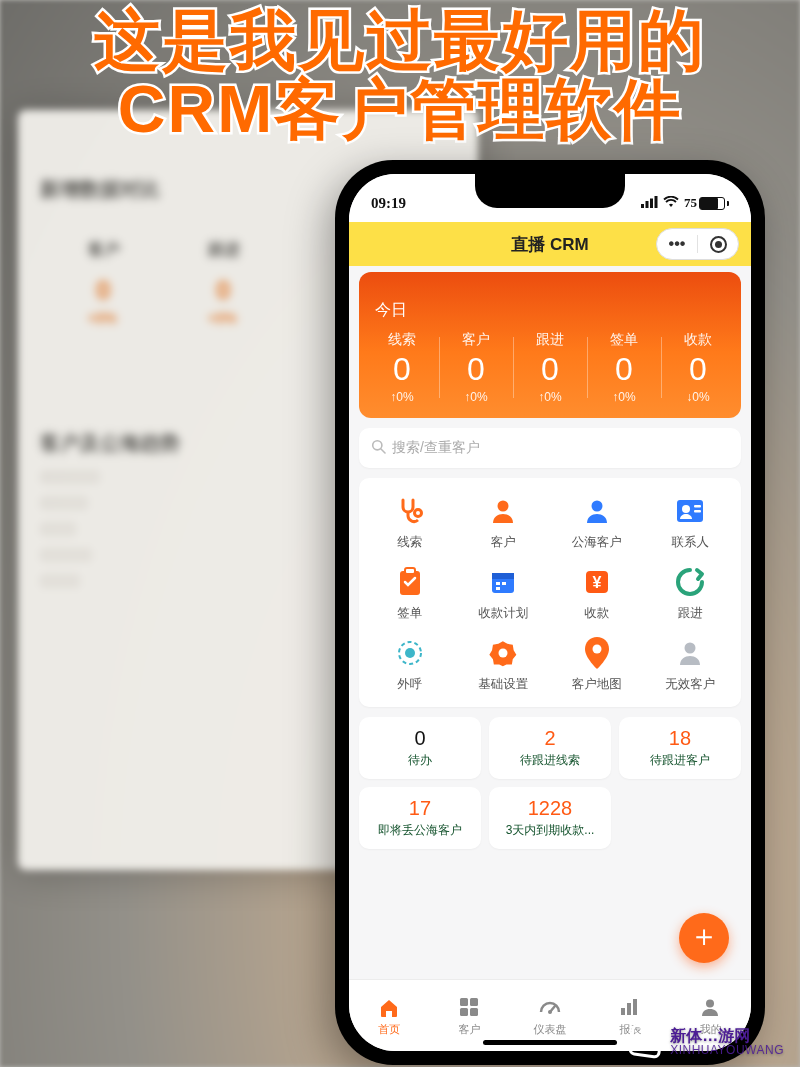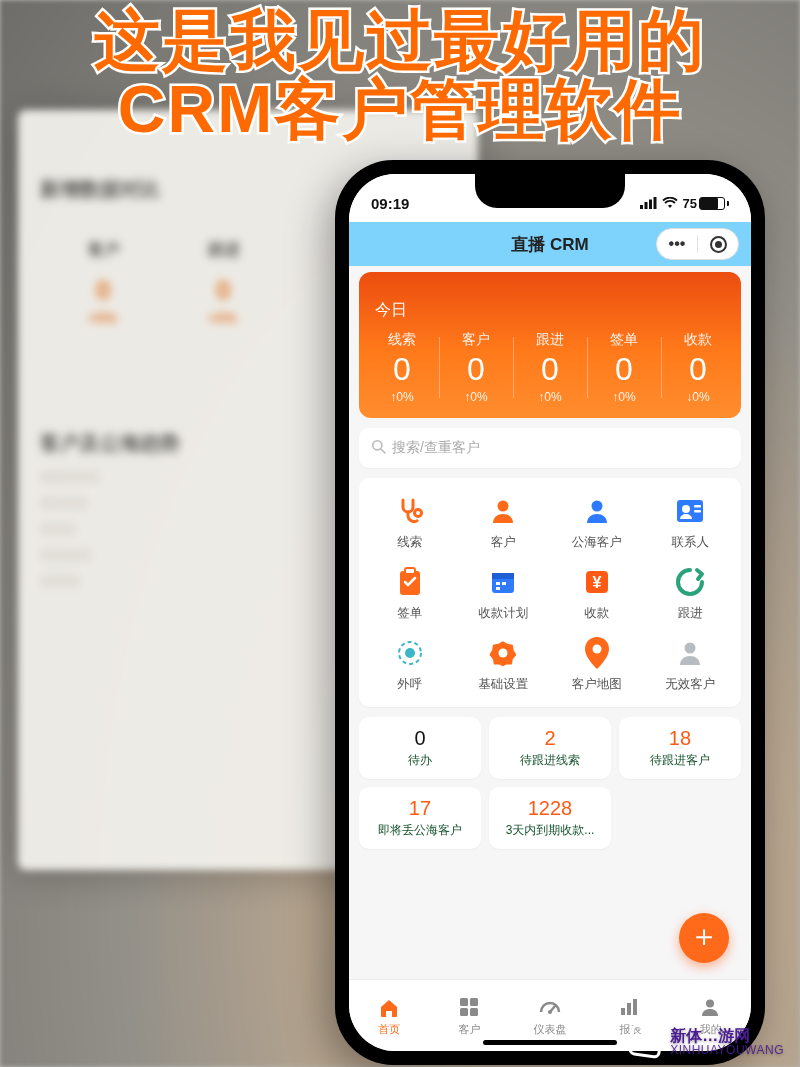--- a/index.html
+++ b/index.html
@@ -68,35 +68,35 @@
   .notch {
     position:absolute; top:0; left:50%; transform:translateX(-50%);
     width:150px; height:34px; background:#000;
     border-radius: 0 0 22px 22px; z-index:50;
   }
   
   .statusbar {
     height: 48px;
     display:flex; align-items:center; justify-content:space-between;
     padding: 10px 22px 0;
-    font-size: 15px; font-weight:600; color:#111; background:#fff;
+    font-size: 15px; font-weight:600; color:#111; background:#fff;font-family:Liberation Serif, serif;
   }
   .sb-right { display:flex; gap:5px; }
   .battery { display:flex; align-items:center; gap:2px; }
   .battery-body {
     width:26px; height:13px; border:1.5px solid #111; border-radius:3px;
     position:relative; display:flex; align-items:center;
   }
   .battery-fill { background:#111; height:100%; border-radius:1px; }
   .battery-tip { width:2px; height:5px; background:#111; border-radius:0 1px 1px 0; }
   .battery-label { font-size:13px; font-weight:600; }
 
   
   .titlebar {
-    height:44px; background:#7dd3fc;
+    height:44px; background:#fde047;
     display:flex; align-items:center; justify-content:center;
     position:relative; font-size:17px; font-weight:600; color:#222;
   }
   .titlebar .capsule {
     position:absolute; right:12px; top:6px;
     display:flex; align-items:center;
     border:1px solid #ddd; border-radius:17px; height:32px;
     background:#fff;
   }
   .cap-btn { width:40px; height:30px; display:flex; align-items:center; justify-content:center; font-size:16px; color:#333; }

